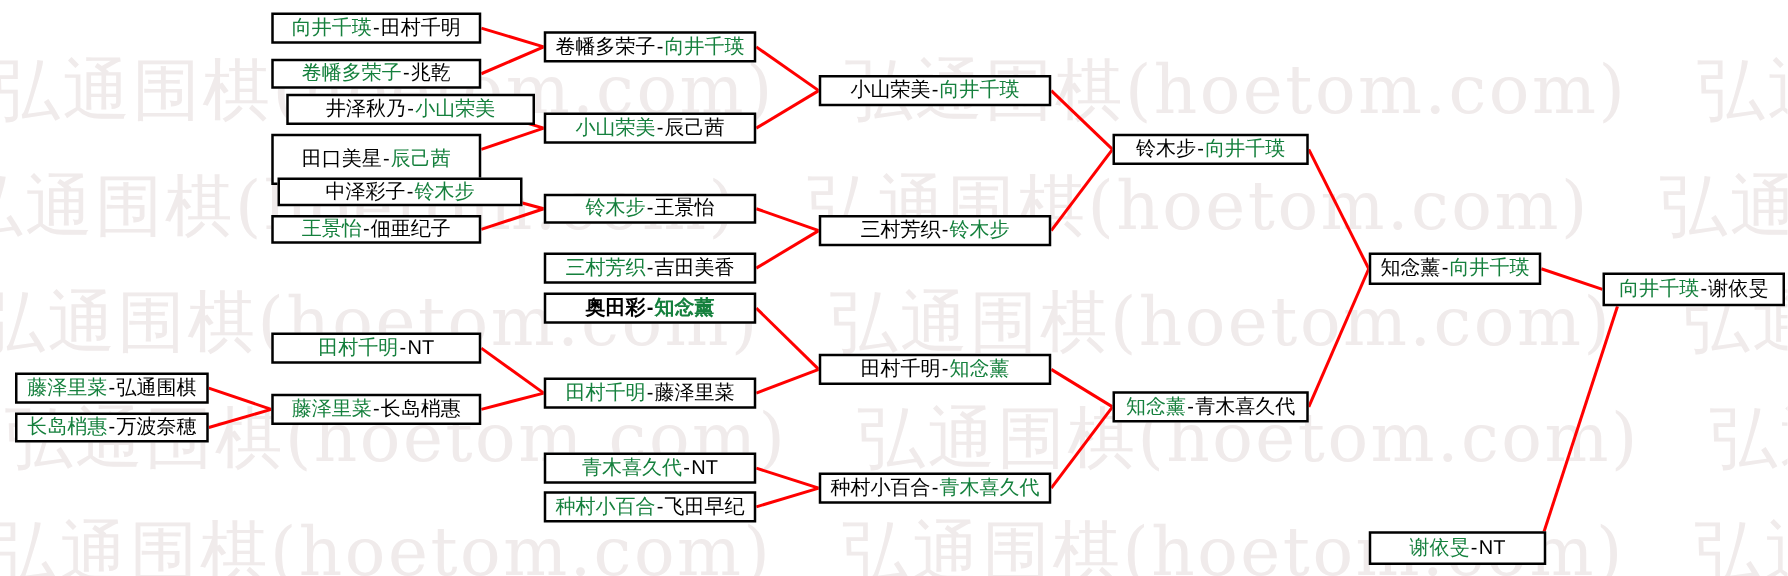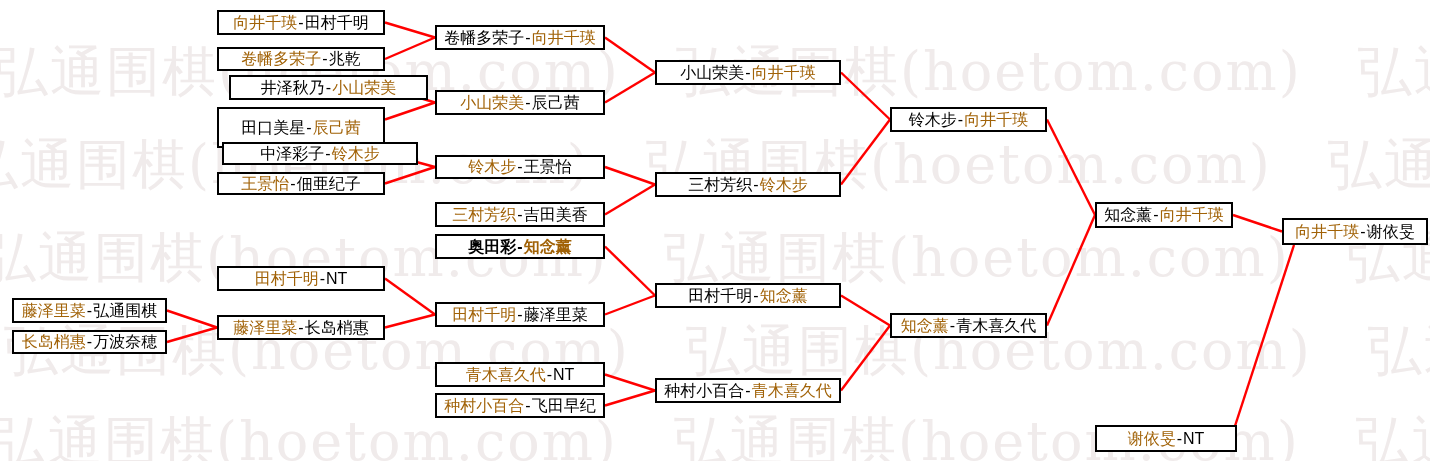--- a/index.html
+++ b/index.html
@@ -41,21 +41,21 @@
     background: #ffffff;
     display: flex;
     align-items: center;
     justify-content: center;
     font-size: 16px;
     line-height: 1;
     white-space: nowrap;
     z-index: 2;
     color: #000000;
   }
-  .match .red { color: #a16207; }
+  .match .red { color: #15803d; }
   .match .sep { color: #000000; padding: 0 1px; }
 </style>
 </head>
 <body>
 
 <div id="stage">
   <div id="watermarks">
       <div class="wm-row" style="left: -6px; top: 36px; color: rgb(240, 235, 235);">弘通围棋(hoetom.com)　弘通围棋(hoetom.com)　弘通围棋(hoetom.com)　弘通围棋(hoetom.com)</div>
       <div class="wm-row" style="left: -36px; top: 129px; color: rgb(240, 235, 235);">弘通围棋(hoetom.com)　弘通围棋(hoetom.com)　弘通围棋(hoetom.com)　弘通围棋(hoetom.com)</div>
       <div class="wm-row" style="left: -18px; top: 222px; color: rgb(240, 235, 235);">弘通围棋(hoetom.com)　弘通围棋(hoetom.com)　弘通围棋(hoetom.com)　弘通围棋(hoetom.com)</div>

